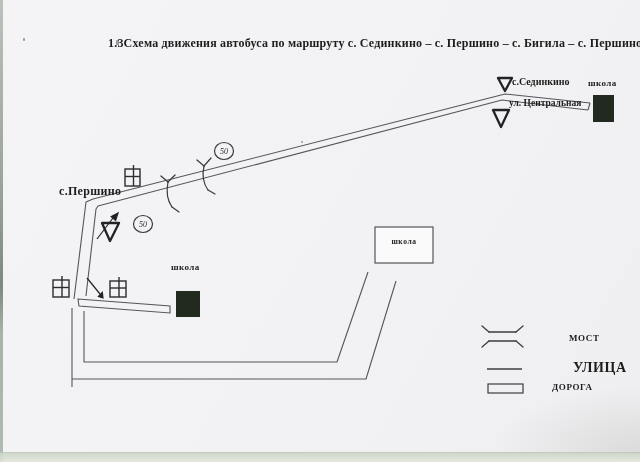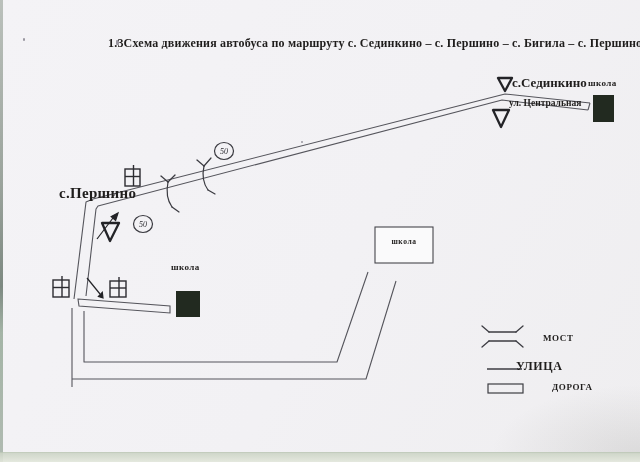--- a/index.html
+++ b/index.html
@@ -6,28 +6,28 @@
   body{background:#e9e8ea;}
   .page{
     position:relative;width:640px;height:462px;overflow:hidden;
     background:linear-gradient(120deg,#f4f3f6 0%,#f2f1f4 55%,#efeef0 100%);
     font-family:"Liberation Serif", serif;color:#1f1d1c;
   }
   .lbl{position:absolute;white-space:nowrap;line-height:1.1;font-weight:bold;}
   .b{font-weight:bold;}
   .title{left:108px;top:37px;font-size:12px;letter-spacing:.2px;}
   .subtitle{left:201px;top:56px;font-size:9.5px;font-weight:bold;letter-spacing:.7px;word-spacing:5px;}
-  .lbl-sedinkino{left:512px;top:76px;font-size:13px;}
+  .lbl-sedinkino{left:512px;top:76px;font-size:10px;}
   .lbl-school-tr{left:588px;top:79px;font-size:9px;letter-spacing:.4px;}
   .lbl-central{left:509px;top:98px;font-size:9.5px;}
-  .lbl-pershino{left:59px;top:185px;font-size:15px;letter-spacing:.3px;}
+  .lbl-pershino{left:59px;top:185px;font-size:12px;letter-spacing:.3px;}
   .lbl-school-left{left:171px;top:263px;font-size:9px;letter-spacing:.4px;}
   .lbl-school-center{left:375px;top:238px;width:58px;text-align:center;font-size:7.5px;letter-spacing:.6px;}
-  .lbl-leg-bridge{left:543px;top:334px;font-size:9px;letter-spacing:.6px;}
-  .lbl-leg-street{left:516px;top:360px;font-size:12px;letter-spacing:.6px;}
+  .lbl-leg-bridge{left:569px;top:334px;font-size:9px;letter-spacing:.6px;}
+  .lbl-leg-street{left:573px;top:360px;font-size:14px;letter-spacing:.6px;}
   .lbl-leg-road{left:552px;top:383px;font-size:9px;letter-spacing:.6px;}
   svg.art{position:absolute;left:0;top:0;}
   svg text{font-family:"Liberation Serif", serif;}
   .edge-left{position:absolute;left:0;top:0;width:3px;height:462px;
     background:linear-gradient(to bottom,#a8b0a8 0%,#7d897e 40%,#55655a 62%,#8aa08c 72%,#9aa89b 100%);
     opacity:.75;}
   .edge-bottom{position:absolute;left:0;top:452px;width:640px;height:10px;
     background:linear-gradient(to bottom,#ccd4c6,#e6eadf);border-top:1px solid #bec9b8;opacity:.9;}
   .shade-br{position:absolute;right:0;bottom:8px;width:150px;height:70px;
     background:radial-gradient(ellipse at 100% 100%, rgba(150,150,145,.22), rgba(150,150,145,0) 70%);}

